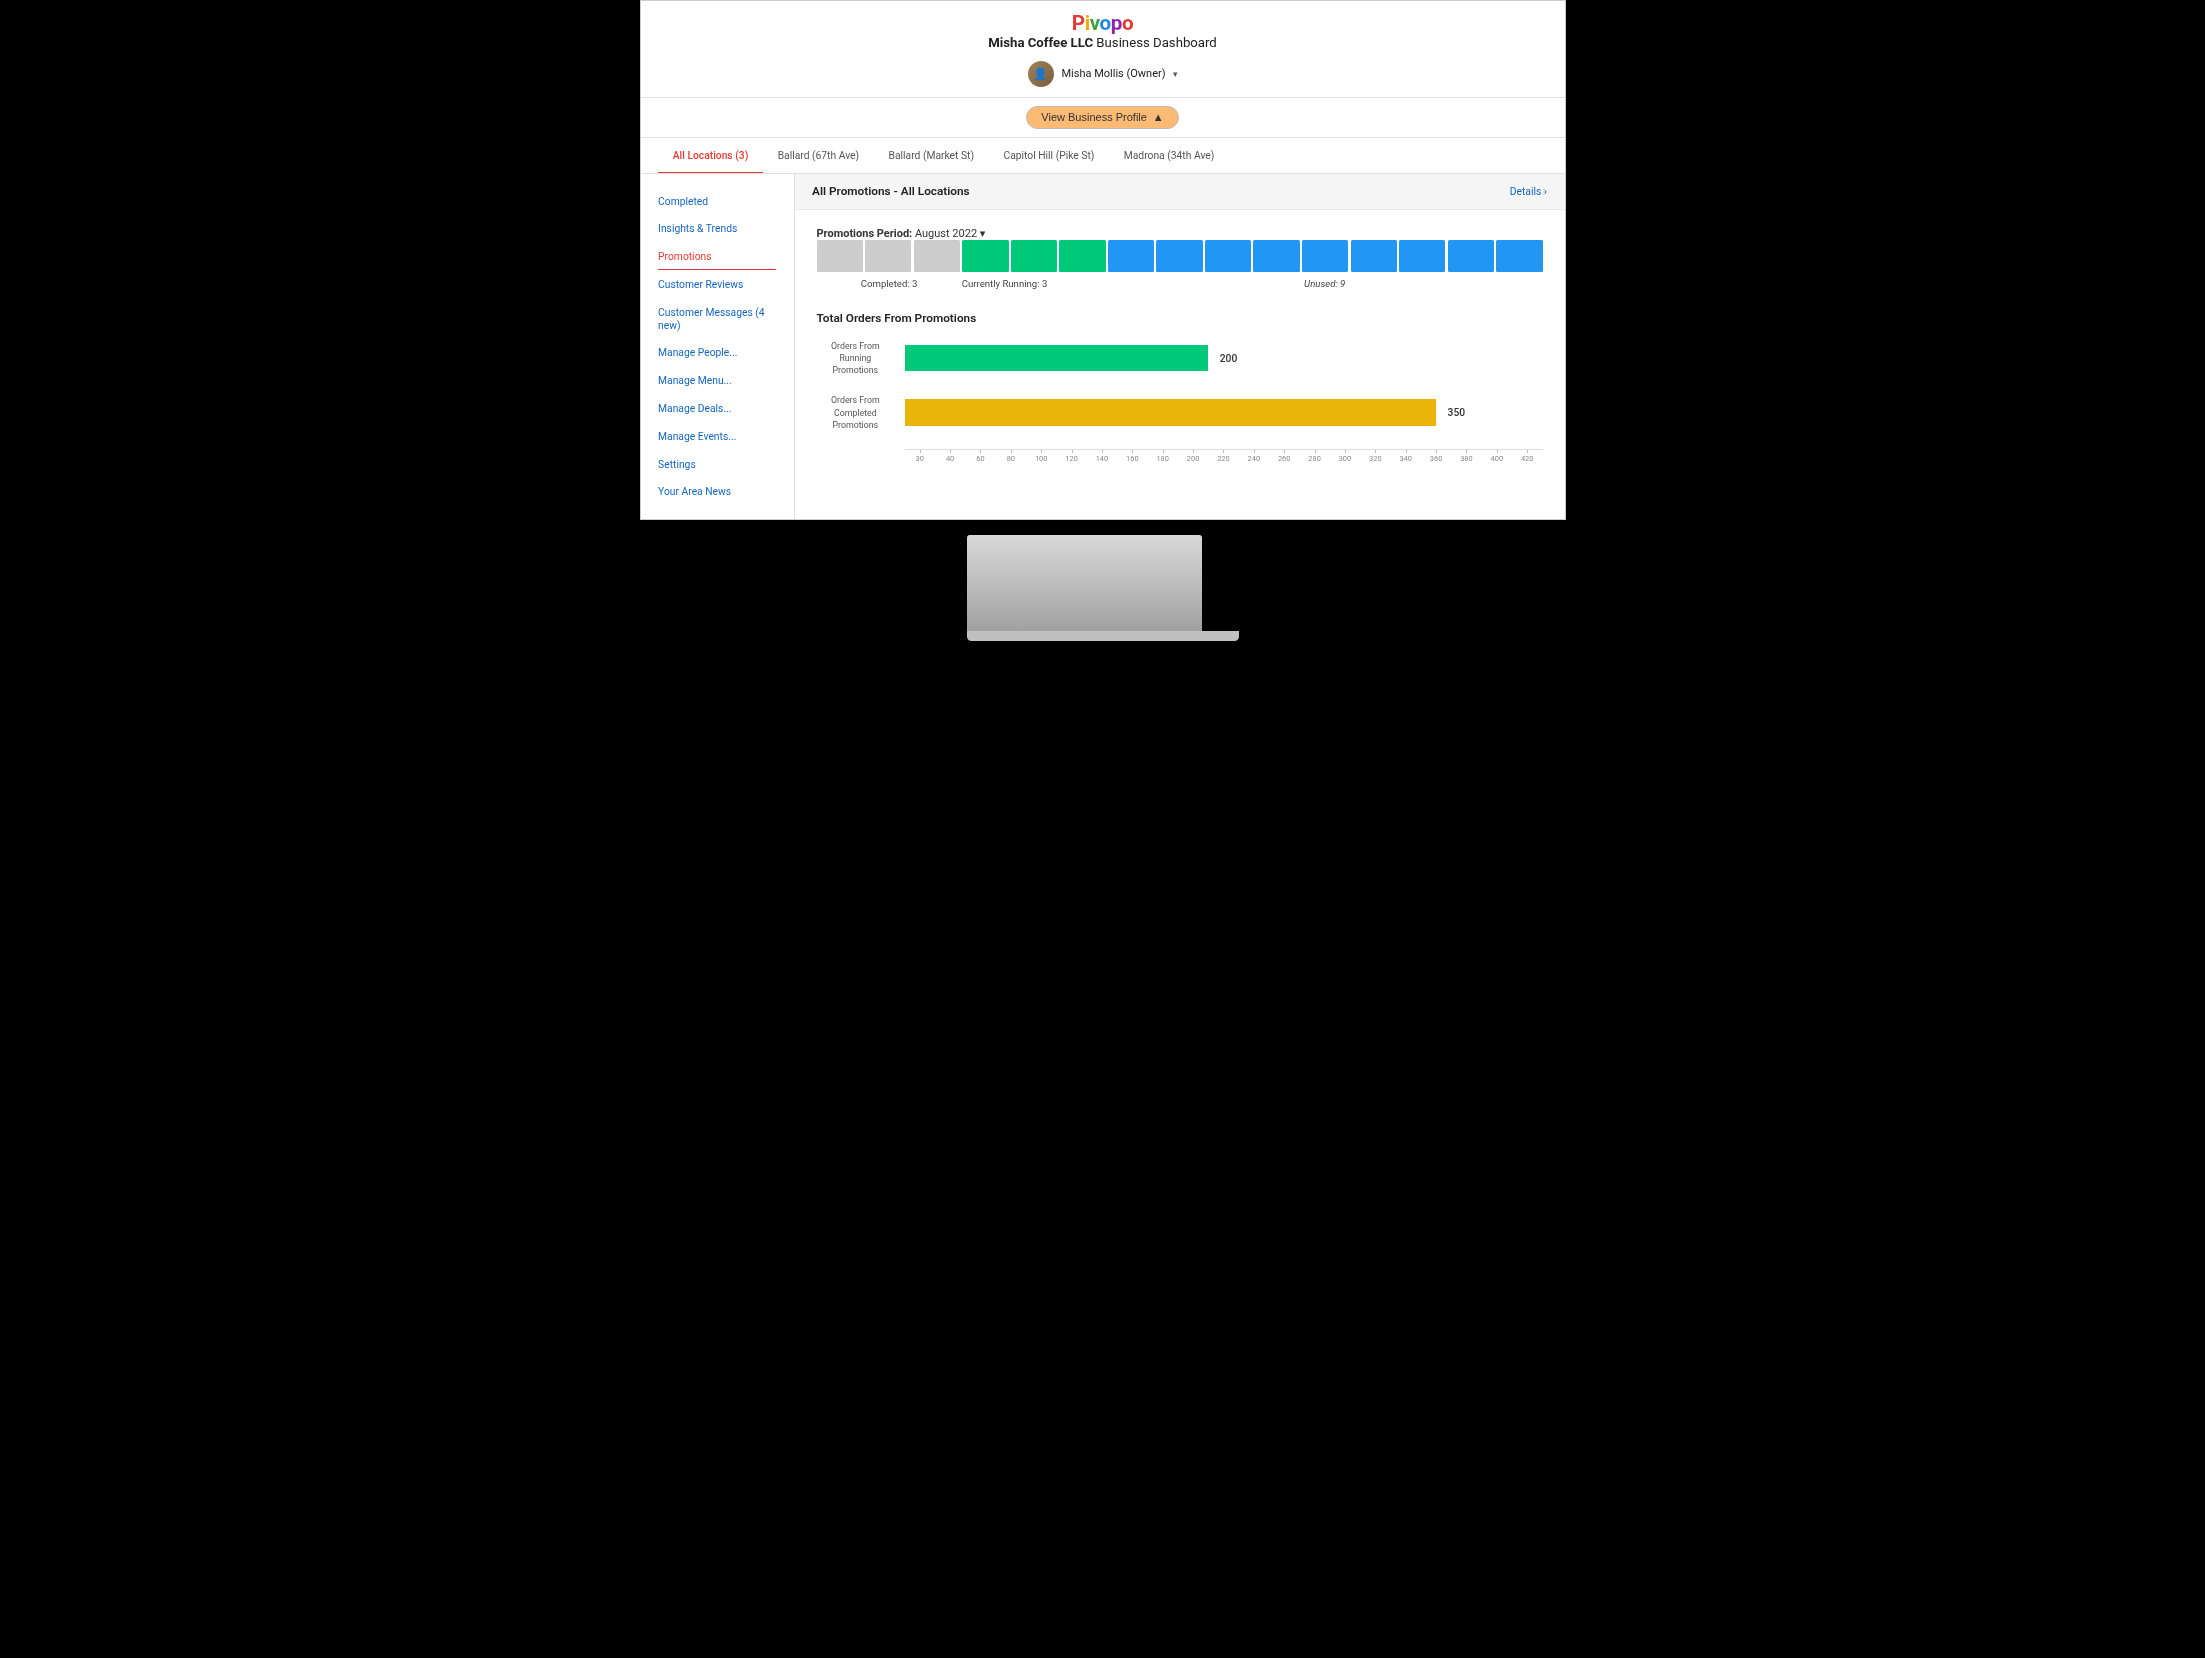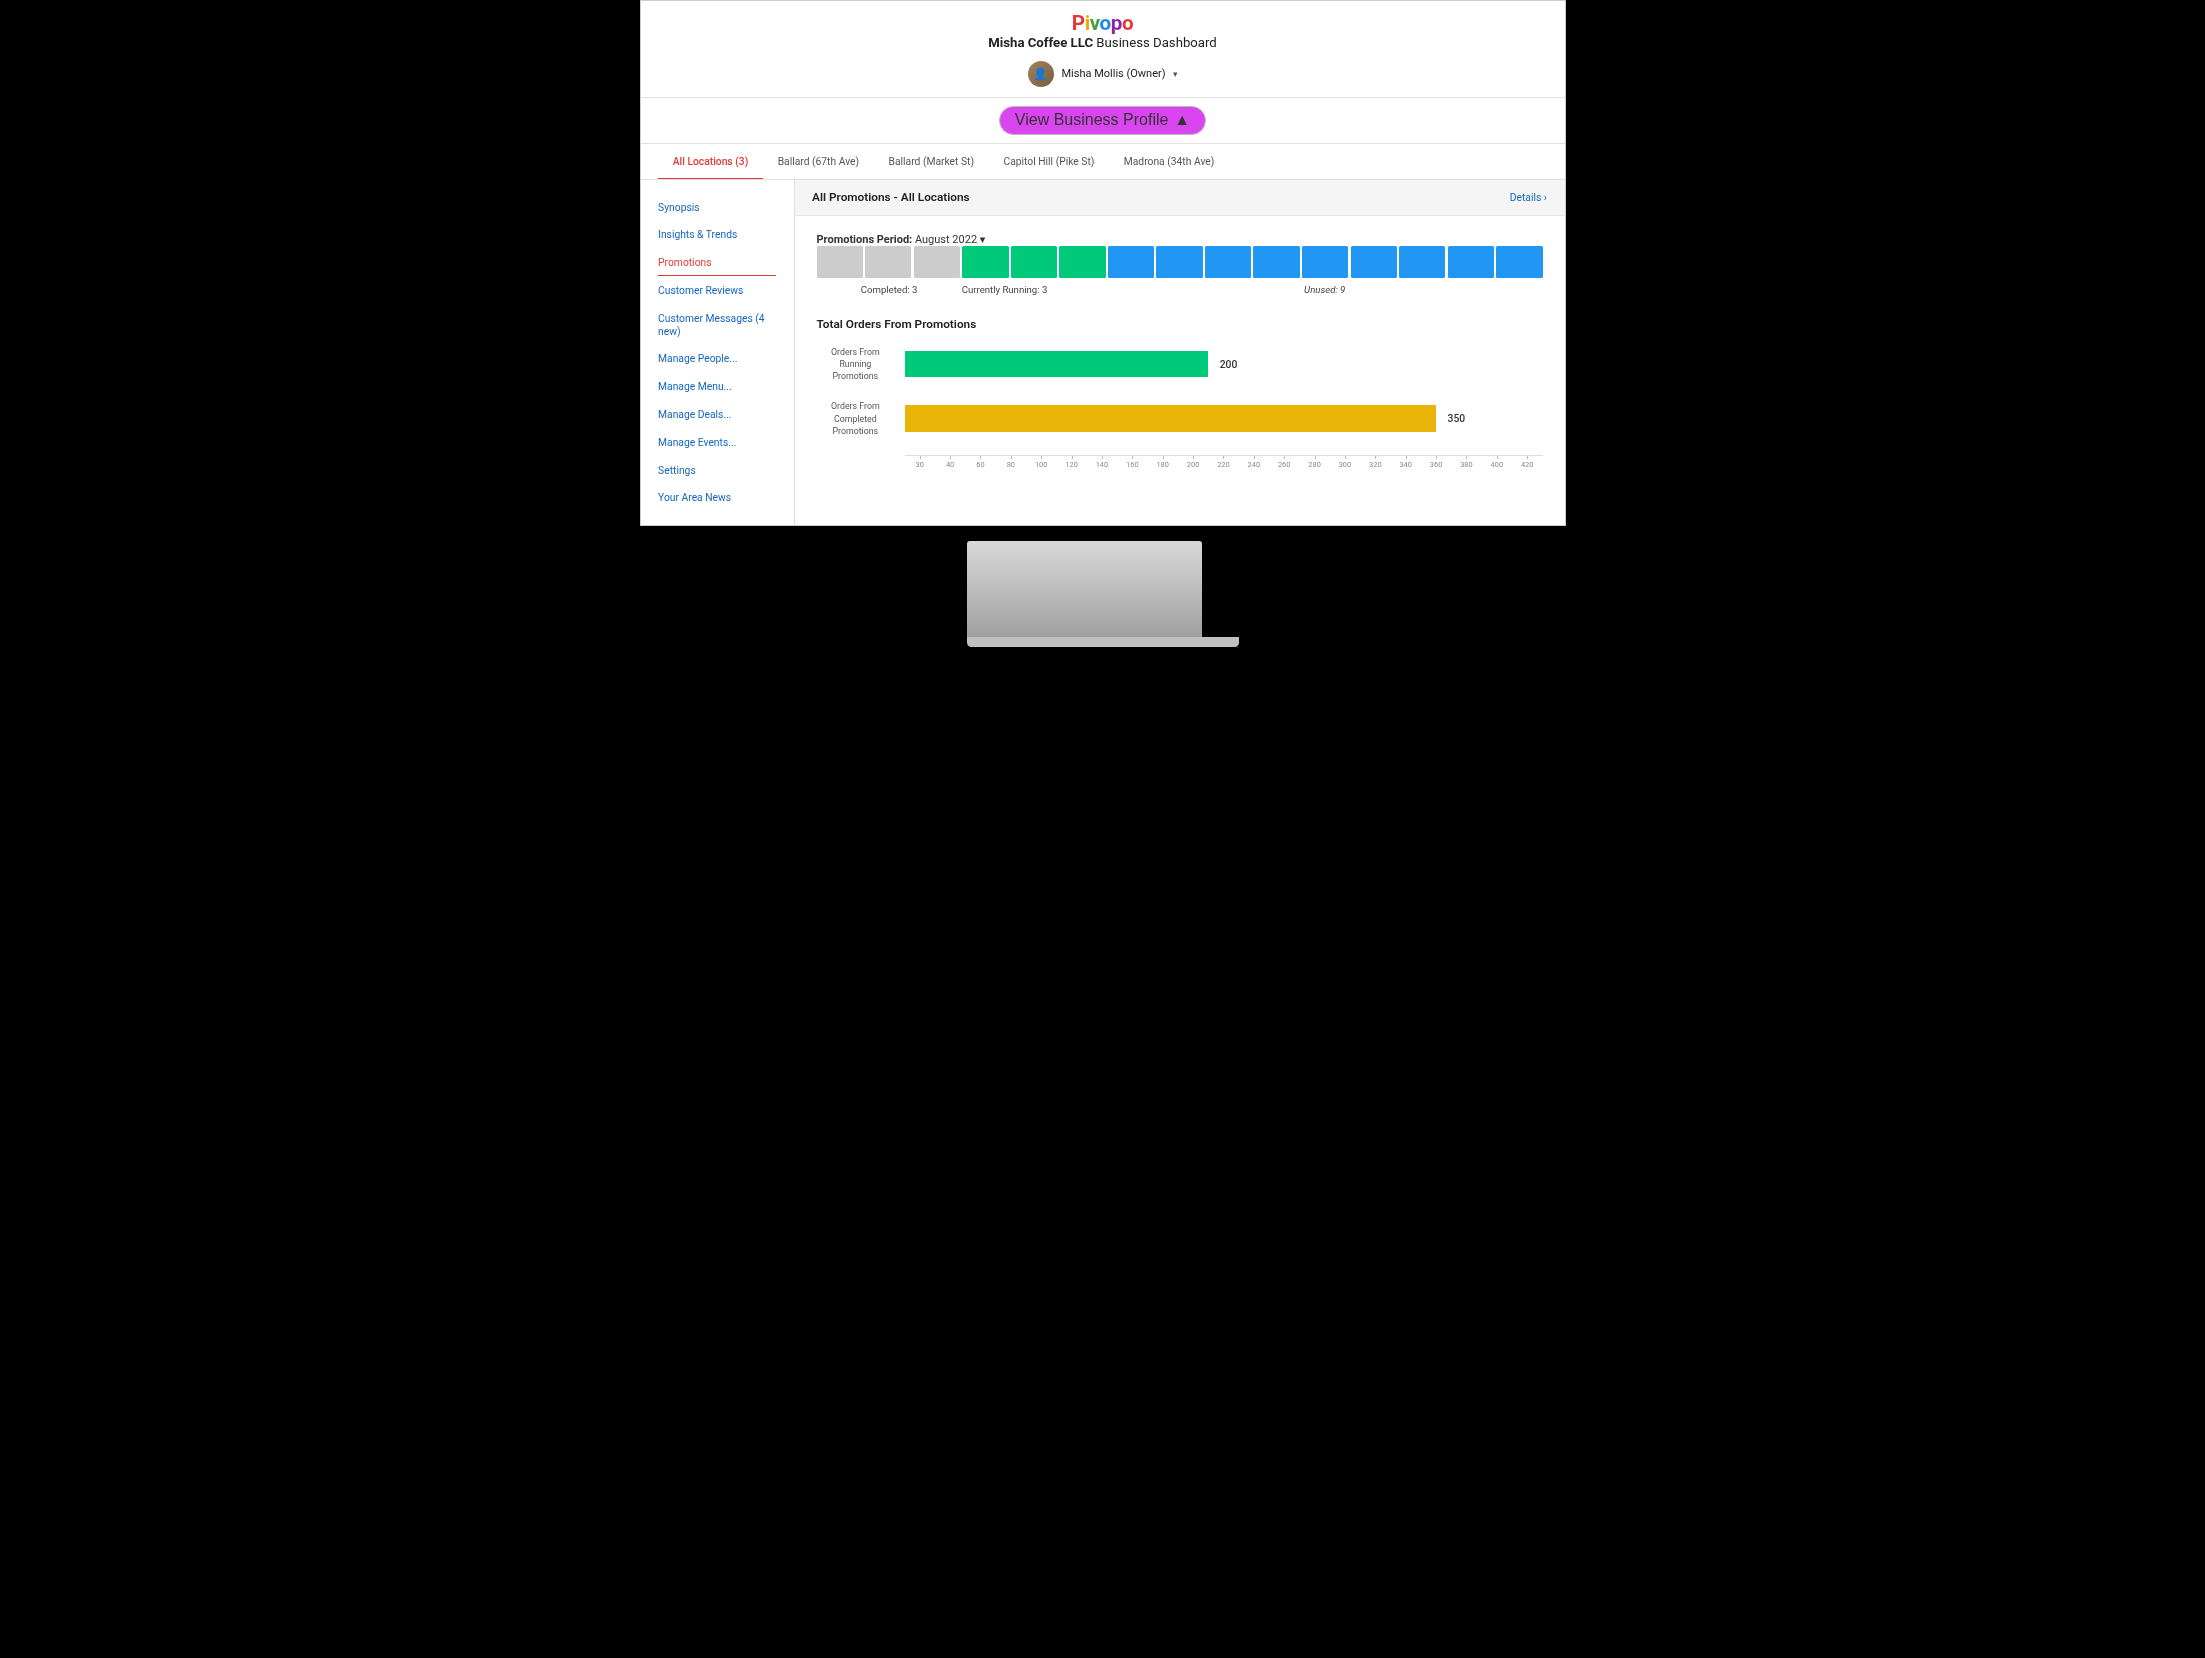--- a/index.html
+++ b/index.html
@@ -71,24 +71,24 @@
       padding: 7.4px 0 8.8px 0;
       border-bottom: 0.7px solid #e0e0e0;
     }
     .view-profile-btn {
       display: flex;
       align-items: center;
       gap: 5.9px;
       border: 1.1px solid #bbb;
       border-radius: 14.7px;
       padding: 4.4px 14.7px;
-      font-size: 16px;
+      font-size: 11px;
       color: #333;
       cursor: pointer;
-      background: #d946ef;
+      background: #fdba74;
     }
 
     
     .location-tabs {
       display: flex;
       gap: 0;
       padding: 0 17.6px;
       border-bottom: 0.7px solid #e0e0e0;
     }
     .loc-tab {
@@ -324,21 +324,21 @@
     <div class="loc-tab active">All Locations (3)</div>
     <div class="loc-tab">Ballard (67th Ave)</div>
     <div class="loc-tab">Ballard (Market St)</div>
     <div class="loc-tab">Capitol Hill (Pike St)</div>
     <div class="loc-tab">Madrona (34th Ave)</div>
   </div>
 
   <div class="main-layout">
 
     <div class="sidebar">
-      <div class="sidebar-item">Synopsis</div>
+      <div class="sidebar-item">Completed</div>
       <div class="sidebar-item">Insights &amp; Trends</div>
       <div class="sidebar-item active">Promotions</div>
       <div class="sidebar-item">Customer Reviews</div>
       <div class="sidebar-item">Customer Messages (4 new)</div>
       <div class="sidebar-item">Manage People...</div>
       <div class="sidebar-item">Manage Menu...</div>
       <div class="sidebar-item">Manage Deals...</div>
       <div class="sidebar-item">Manage Events...</div>
       <div class="sidebar-item">Settings</div>
       <div class="sidebar-item">Your Area News</div>

